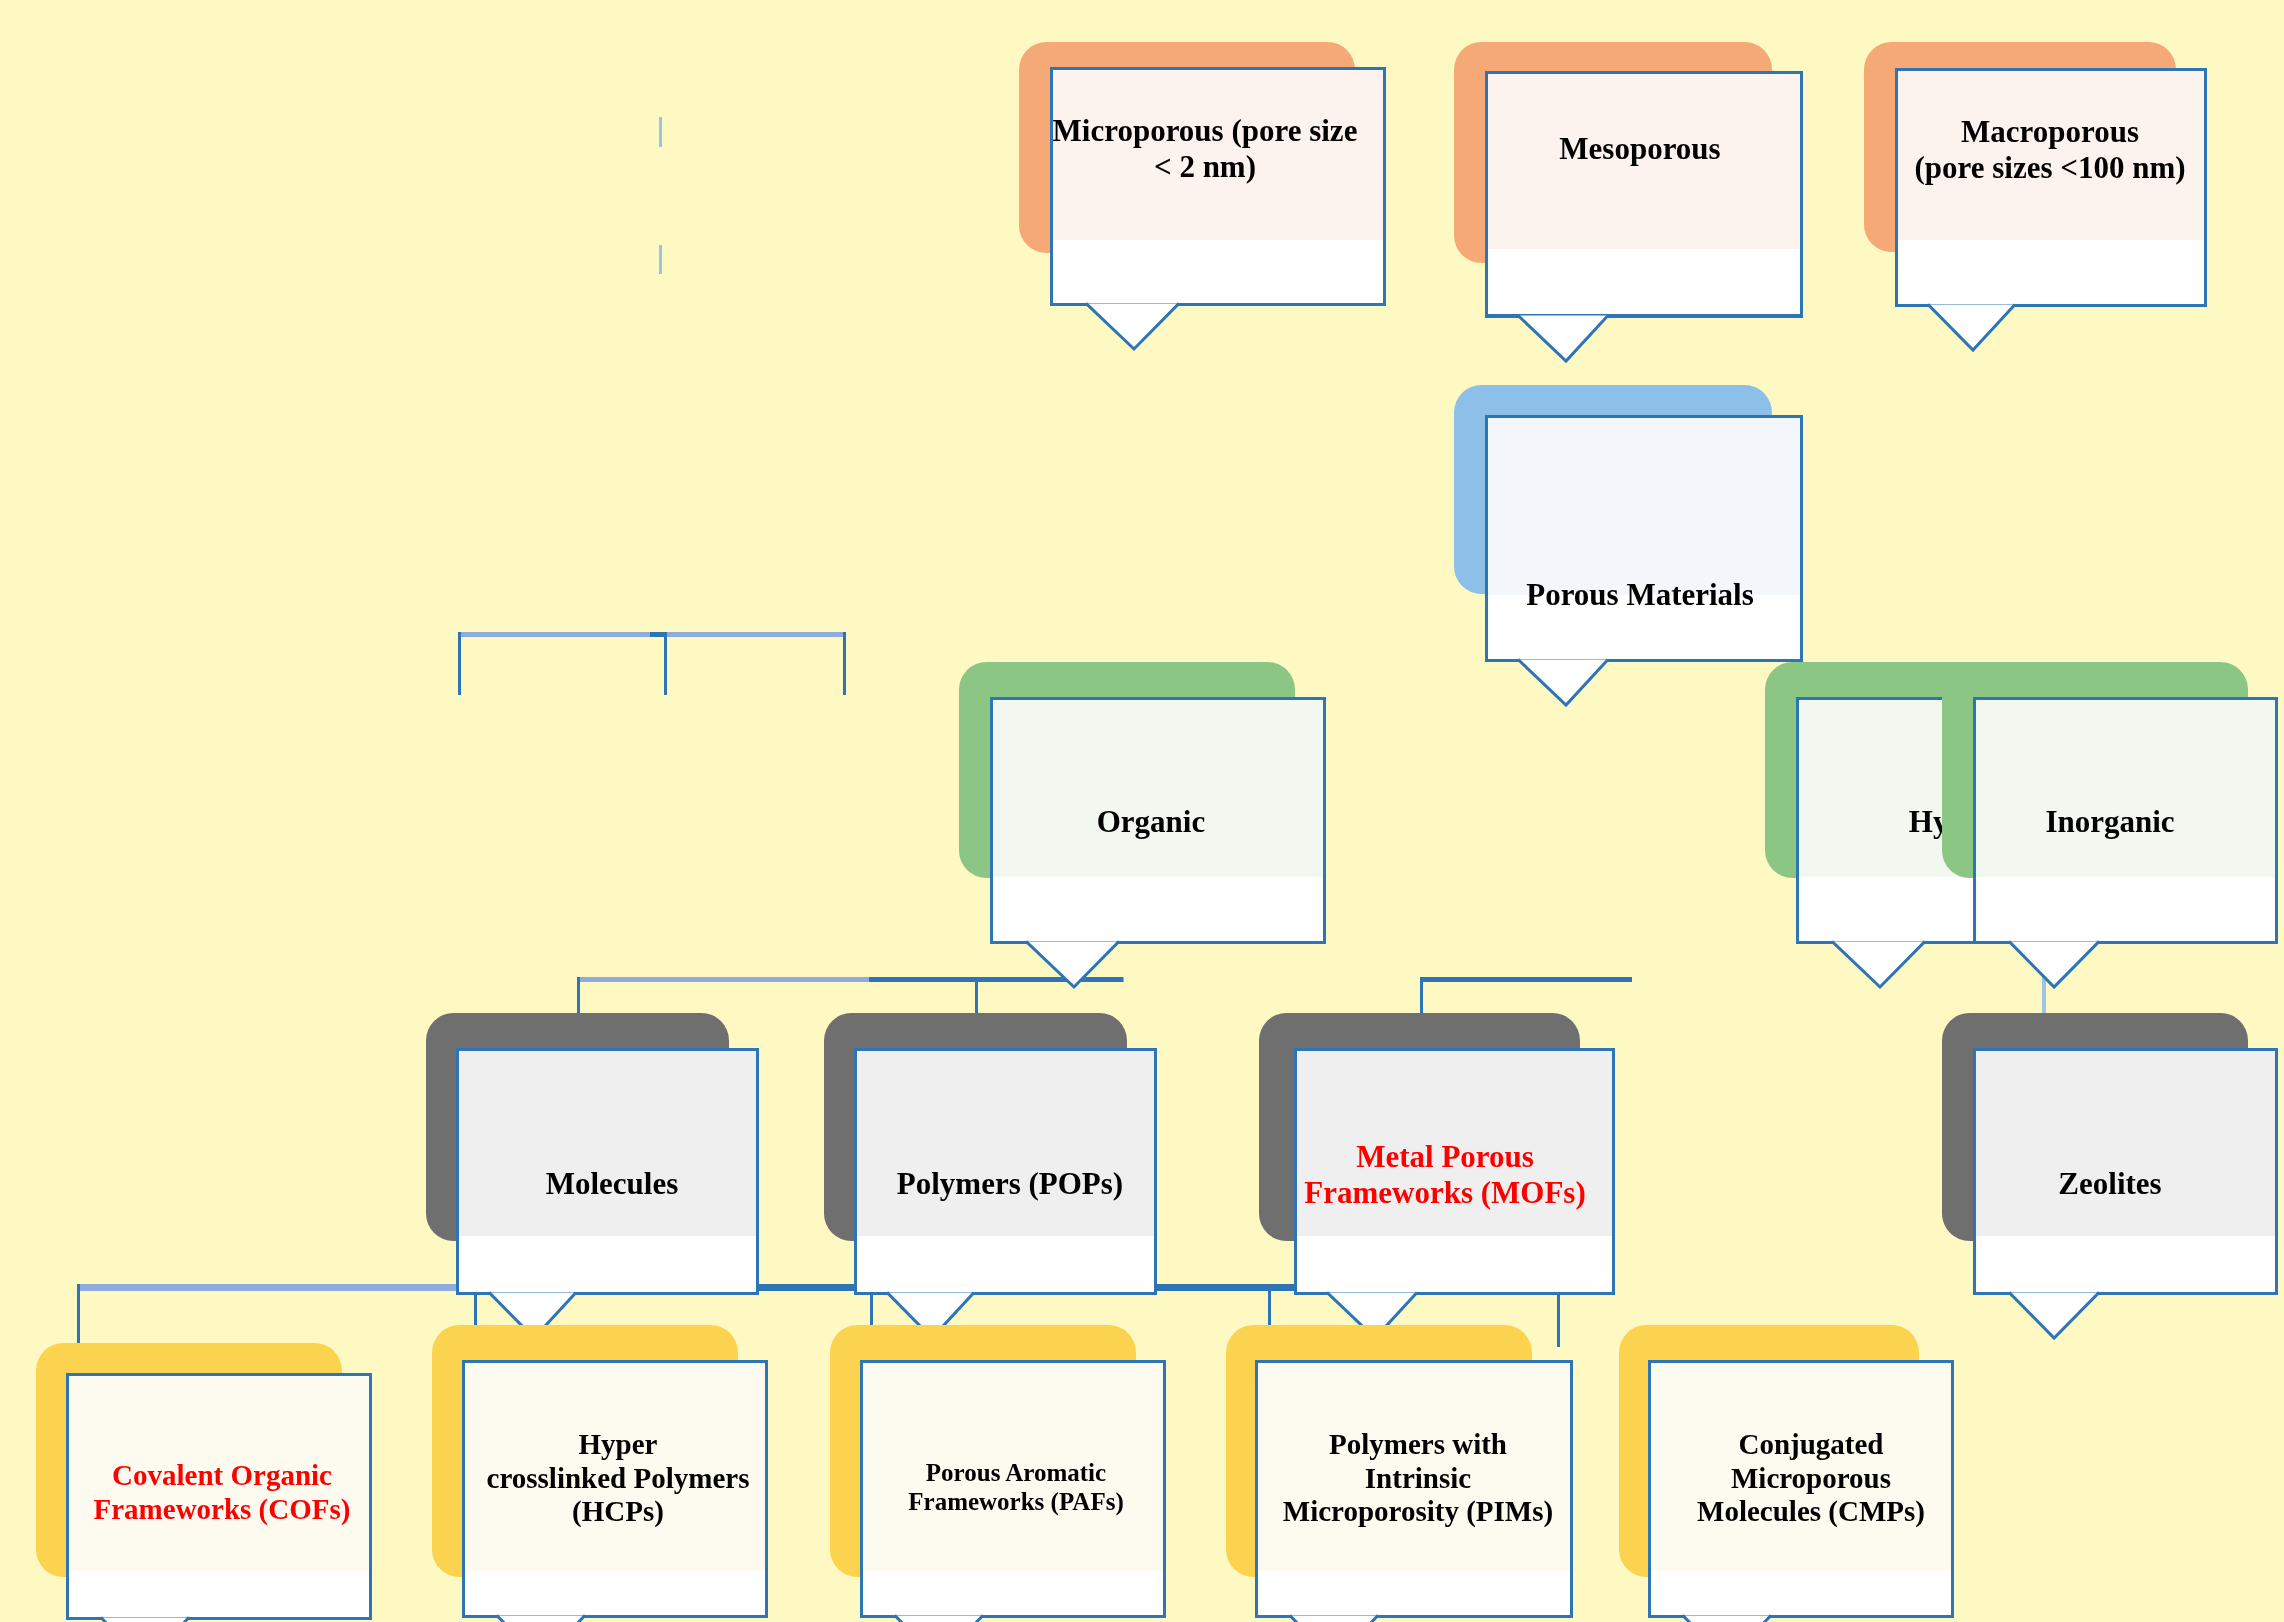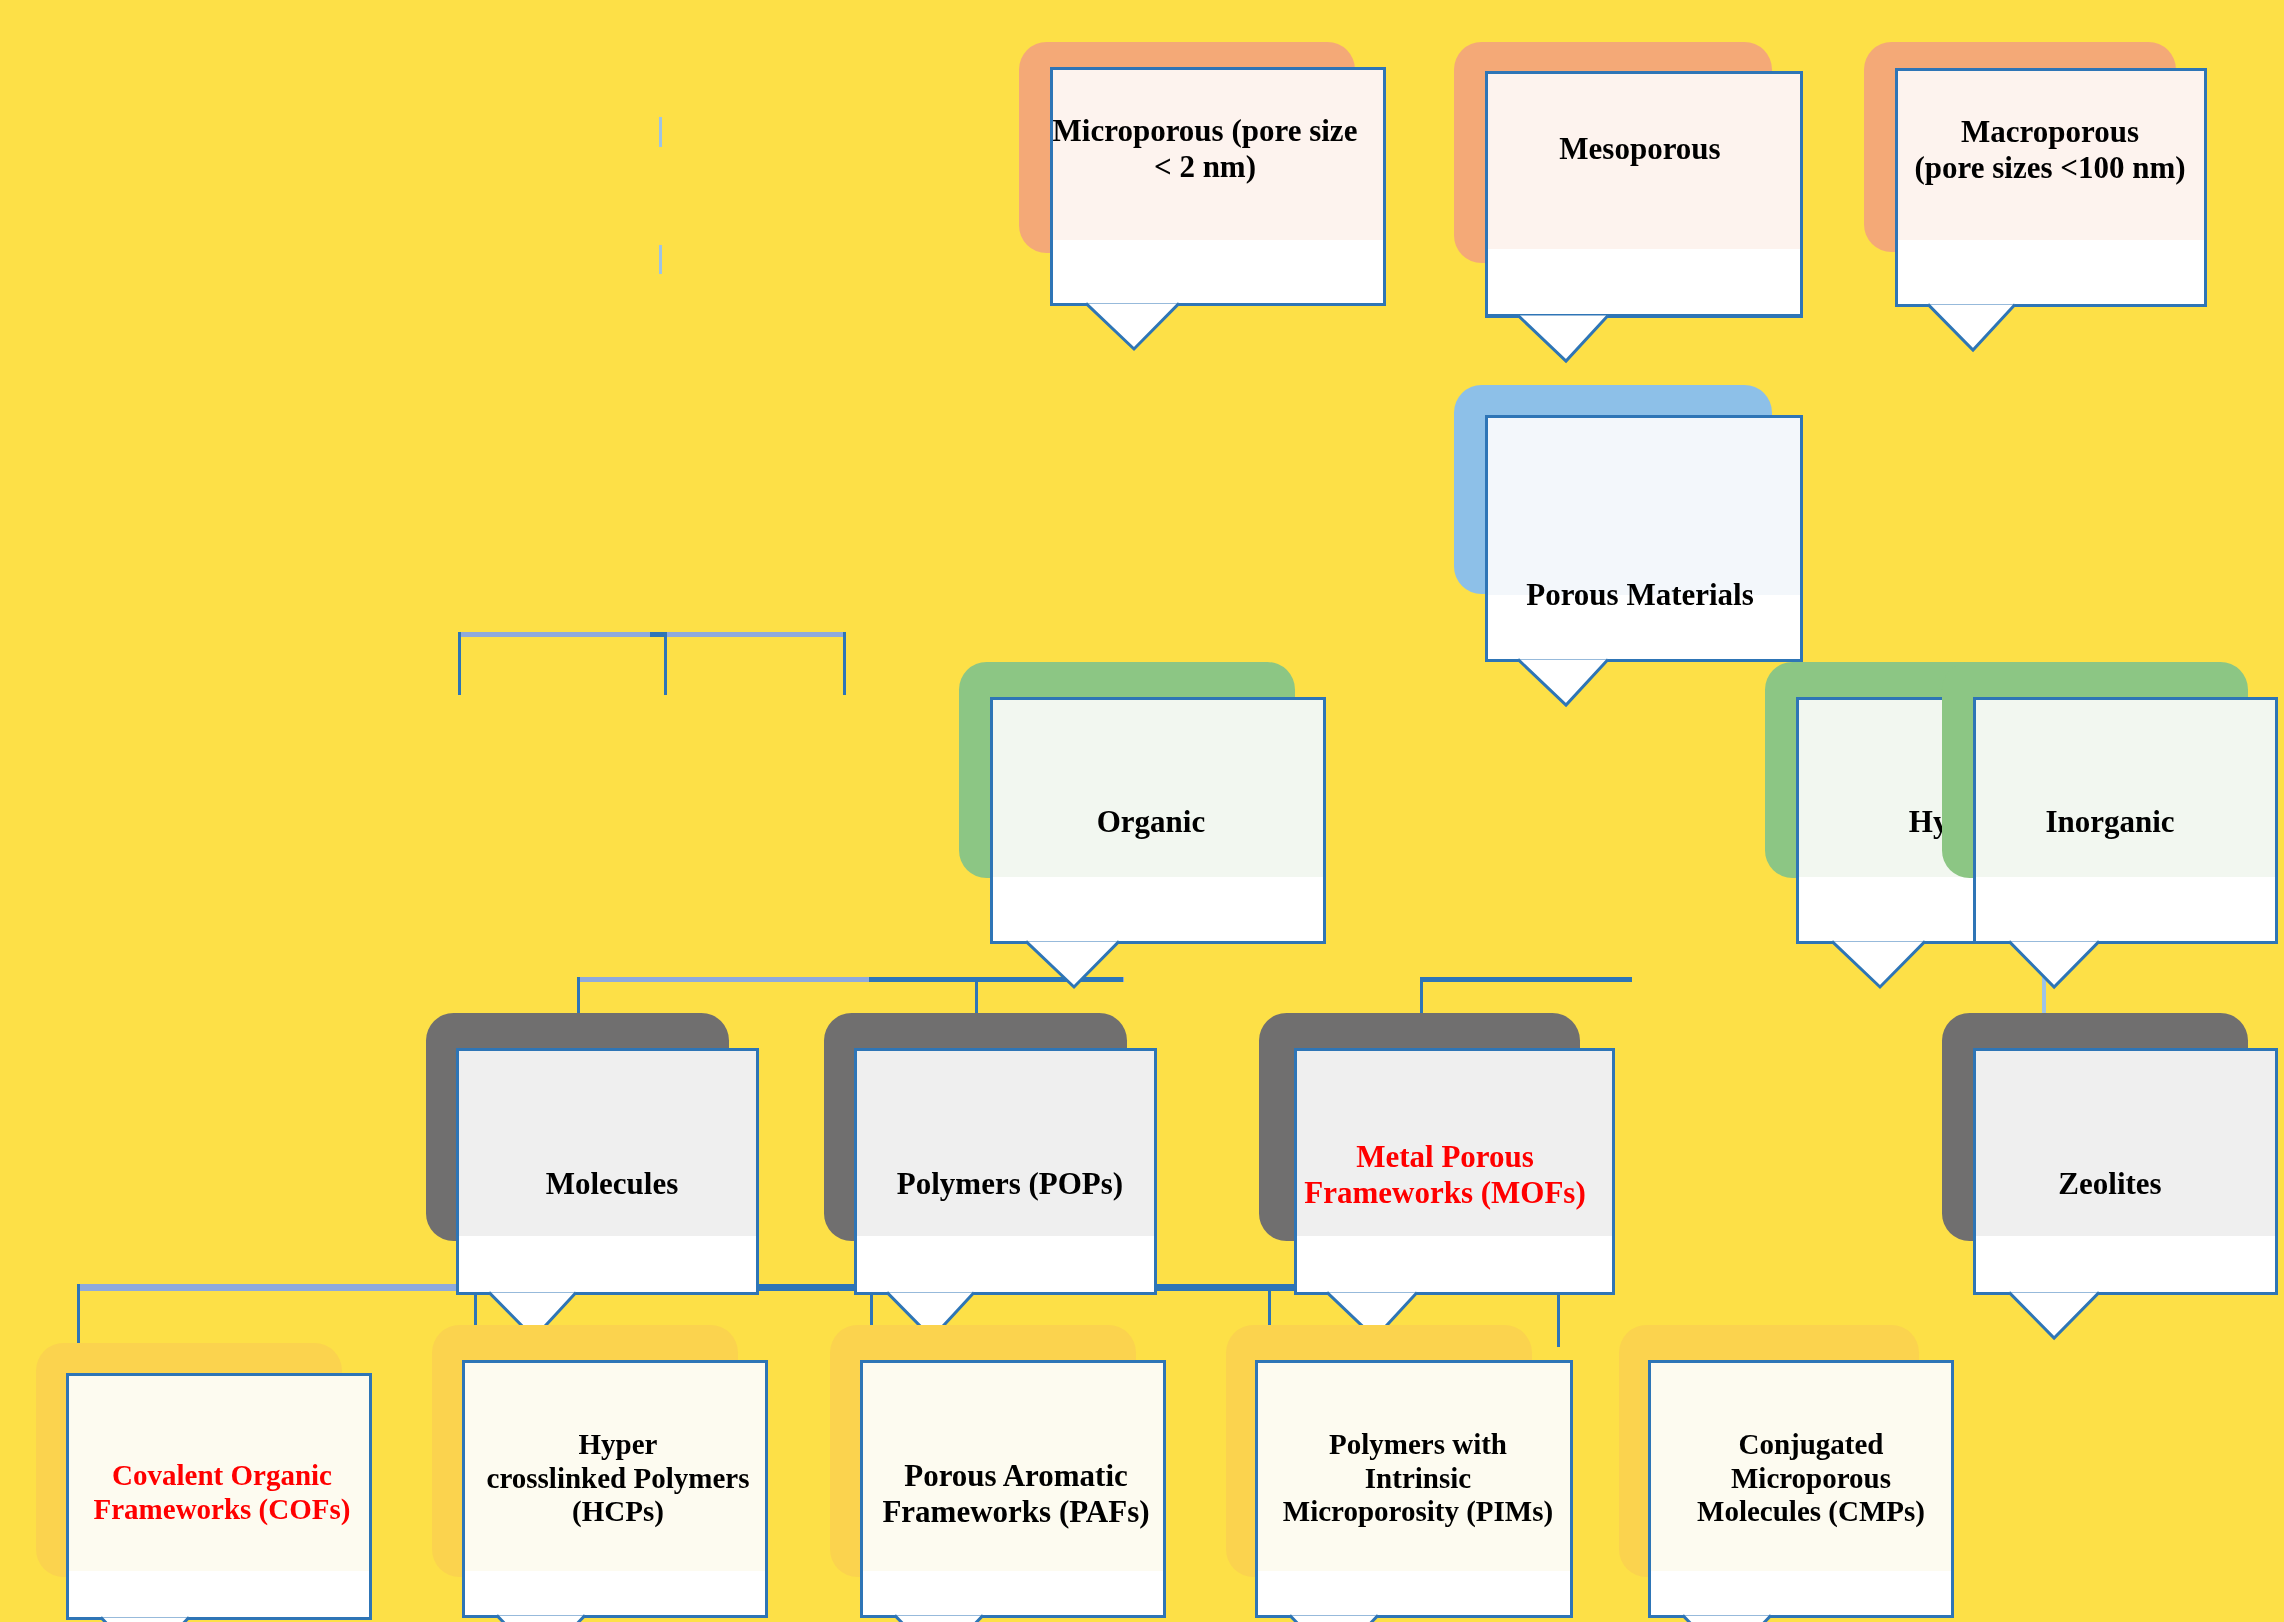--- a/index.html
+++ b/index.html
@@ -1,17 +1,17 @@
 <!DOCTYPE html>
 <html style="font-size:9.6px"><head>
 <meta charset="utf-8">
 <style>
   html,body{margin:0;padding:0;background:#ffffff;}
   body{font-family:"Liberation Serif", serif;}
-  #stage{position:relative;width:2284px;height:1622px;background:#fde047;overflow:hidden;}
+  #stage{position:relative;width:2284px;height:1622px;background:#fef9c3;overflow:hidden;}
 
   
   .node{position:absolute;}
   .node .shadow{position:absolute;left:0;top:0;border-radius:27.6px;}
   .node .card{position:absolute;border:3.6px solid #2E75B6;background:rgba(255,255,255,0);
               box-sizing:border-box;}
   .node .label{position:absolute;left:0;right:0;text-align:center;
                font-weight:bold;color:#000000;line-height:1.16;letter-spacing:0px;}
   .node .tail{position:absolute;}
 
@@ -217,21 +217,21 @@
     </div>
   </div>
 
   <div class="node" style="left:830px;top:1325px;width:372px;height:300px;">
     <div class="shadow" style="width:306px;height:252px;background:#FBD34E;"></div>
     <div class="card" style="left:30px;top:35px;width:306px;height:258px;background:#FDFBF0;"></div>
     <div class="card" style="left:30px;top:246px;width:306px;height:47px;background:#FFFFFF;border-top:none;"></div>
     <svg class="tail" style="left:30px;top:288px;width:306px;height:54px;" viewBox="0 0 510 90">
       <polyline points="58,4 132,80 205,4" fill="#ffffff" stroke="#2E75B6" stroke-width="5"></polyline>
     </svg>
-    <div class="label" style="top:133px;font-size:31px;">
+    <div class="label" style="top:133px;font-size:25px;">
       <div>Porous Aromatic</div>
       <div>Frameworks (PAFs)</div>
     </div>
   </div>
 
   <div class="node" style="left:1226px;top:1325px;width:384px;height:300px;">
     <div class="shadow" style="width:306px;height:252px;background:#FBD34E;"></div>
     <div class="card" style="left:29px;top:35px;width:318px;height:258px;background:#FDFBF0;"></div>
     <div class="card" style="left:29px;top:246px;width:318px;height:47px;background:#FFFFFF;border-top:none;"></div>
     <svg class="tail" style="left:29px;top:288px;width:318px;height:54px;" viewBox="0 0 530 90">

